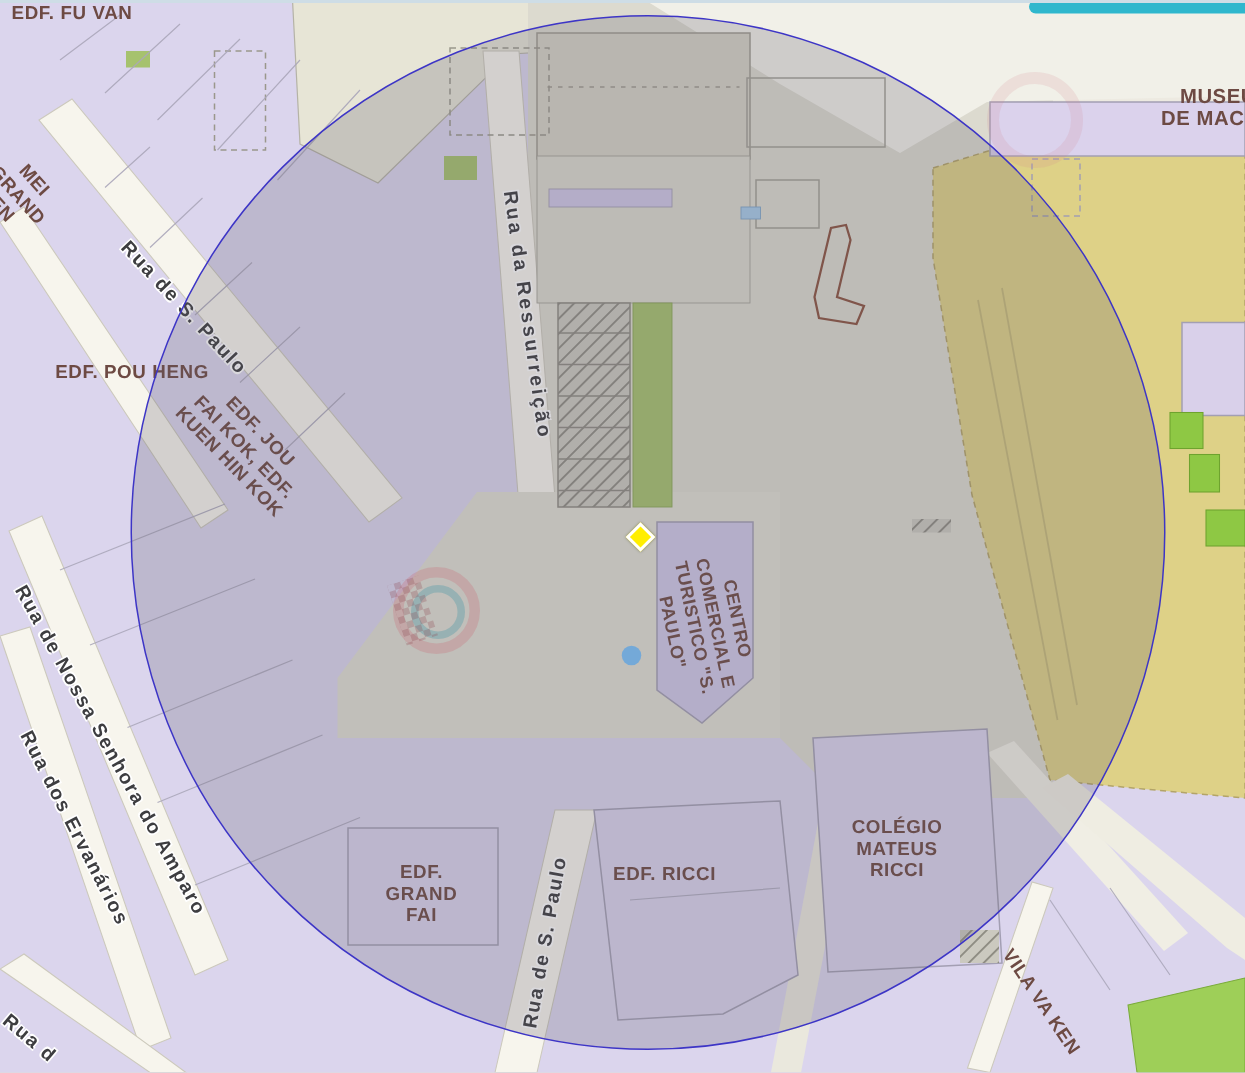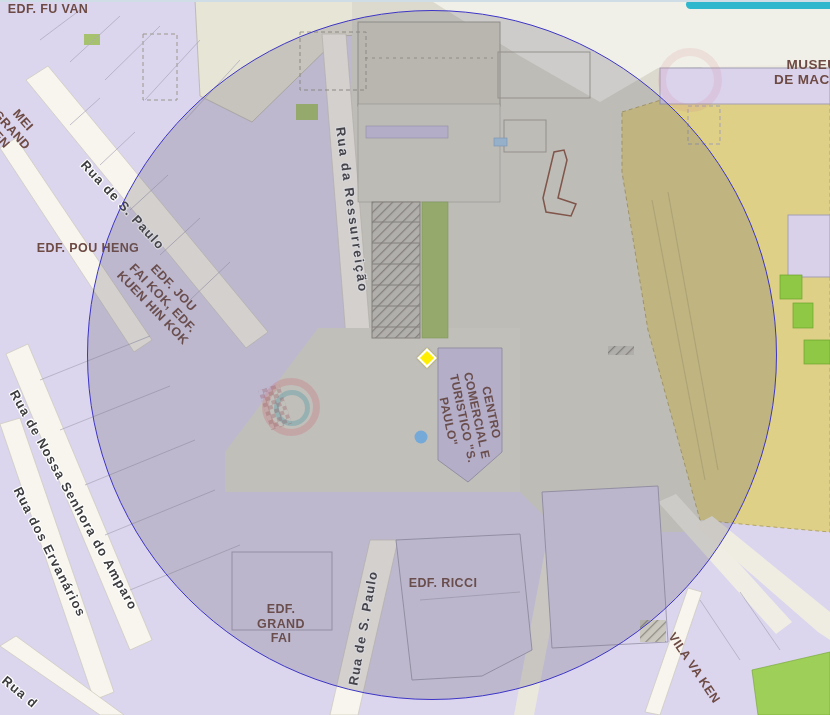--- a/index.html
+++ b/index.html
@@ -136,28 +136,33 @@
   </div>
 
   <div class="lbl bl" style="left:88px;top:248px">EDF. POU HENG</div>
 
   <div class="lbl bl" style="left:163px;top:298px;transform:translate(-50%,-50%) rotate(46deg)">
     <div>EDF. JOU</div>
     <div>FAI KOK, EDF.</div>
     <div>KUEN HIN KOK</div>
   </div>
 
-  <div class="lbl bl" style="left:281px;top:624px">
+  <div class="lbl bl" style="left:281px;top:596px">
     <div>EDF.</div>
     <div>GRAND</div>
     <div>FAI</div>
   </div>
 
   <div class="lbl bl" style="left:443px;top:583px">EDF. RICCI</div>
 
+  <div class="lbl bl" style="left:598px;top:566px">
+    <div>COLÉGIO</div>
+    <div>MATEUS</div>
+    <div>RICCI</div>
+  </div>
 
   <div class="lbl bl" style="left:694px;top:668px;transform:translate(-50%,-50%) rotate(56deg)">VILA VA KEN</div>
 
   <div class="lbl bl" style="left:812px;top:72px;font-size:13.5px">
     <div>MUSEU</div>
     <div>DE MACAU</div>
   </div>
 
   <div class="lbl bl" style="left:470px;top:417px;transform:translate(-50%,-50%) rotate(78deg);font-size:12px">
     <div>CENTRO</div>

